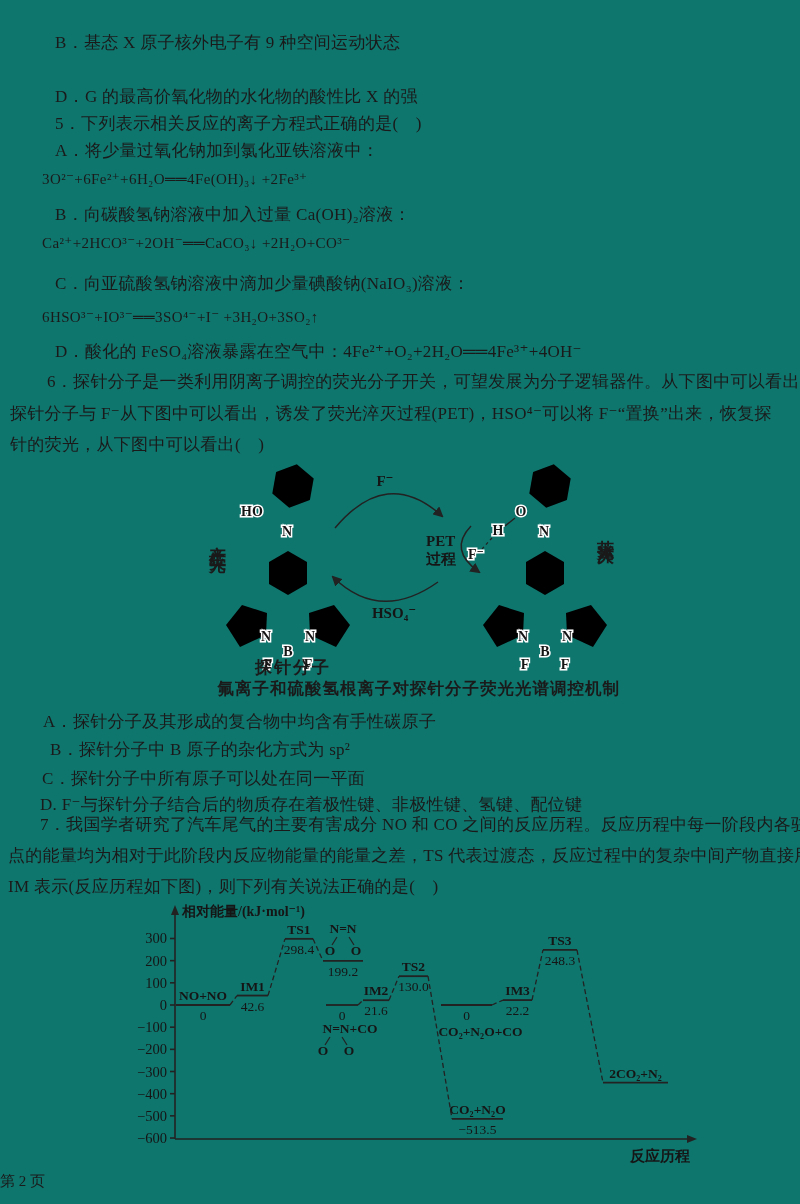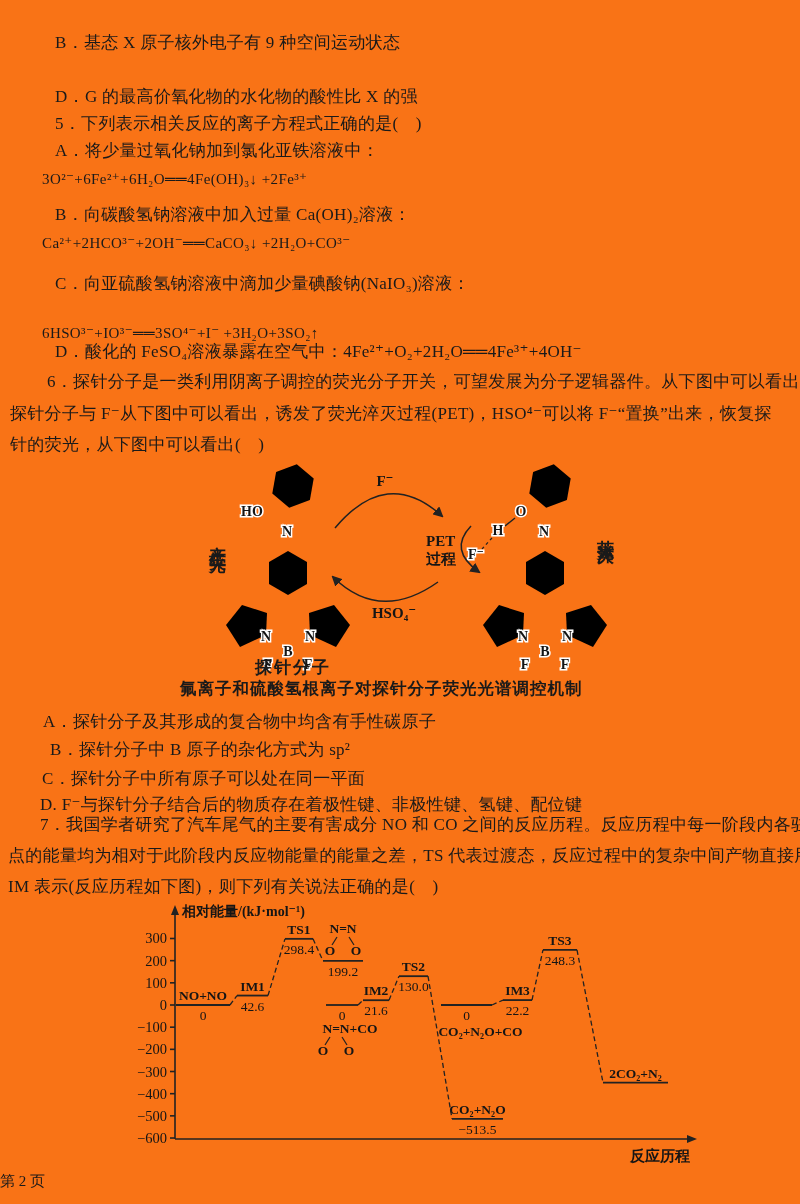--- a/index.html
+++ b/index.html
@@ -1,24 +1,24 @@
 <!DOCTYPE html>
 <html><head>
 <meta charset="utf-8">
 <style>
   html,body{margin:0;padding:0;background:#e8e8e8;}
-  .page{position:relative;width:800px;height:1204px;background:#f97316;overflow:hidden;
+  .page{position:relative;width:800px;height:1204px;background:#0f766e;overflow:hidden;
         font-family:"Liberation Serif","DejaVu Serif",serif;color:#1a1a1a;}
   .tl{position:absolute;white-space:pre;font-size:17px;line-height:1.2;letter-spacing:0.3px;}
   .eq{font-size:15px;letter-spacing:0.4px;}
   .fig-svg{position:absolute;left:180px;top:458px;}
   .vlabel{position:absolute;writing-mode:vertical-rl;text-orientation:upright;
           font-size:17px;letter-spacing:3px;font-weight:bold;}
   .probe-label{position:absolute;font-size:17px;font-weight:bold;letter-spacing:2px;}
-  .caption{position:absolute;left:180px;top:678px;width:440px;text-align:left;
+  .caption{position:absolute;left:180px;top:678px;width:440px;text-align:right;
            font-size:16.5px;font-weight:bold;letter-spacing:1px;}
   .chart-svg{position:absolute;left:110px;top:898px;}
   .footer{position:absolute;left:0;top:1172px;width:800px;font-size:15px;}
   svg text{fill:#151515;font-family:"Liberation Serif","DejaVu Serif",serif;}
   svg .mol-label{font-size:14px;font-weight:bold;paint-order:stroke;stroke:#fff;stroke-width:3px;}
   svg .cyc-label{font-size:15px;font-weight:bold;}
   .arc{stroke:#222;stroke-width:1.5;fill:none;}
   .hb{stroke:#222;stroke-width:1.2;fill:none;stroke-dasharray:3 3;}
 </style>
 </head>
@@ -27,21 +27,21 @@
 <div class="page">
 
   <div class="tl" style="left:55px;top:33px">B．基态 X 原子核外电子有 9 种空间运动状态</div>
   <div class="tl" style="left:55px;top:87px">D．G 的最高价氧化物的水化物的酸性比 X 的强</div>
   <div class="tl" style="left:55px;top:114px">5．下列表示相关反应的离子方程式正确的是(　)</div>
   <div class="tl" style="left:55px;top:141px">A．将少量过氧化钠加到氯化亚铁溶液中：</div>
   <div class="tl eq" style="left:42px;top:170px">3O²⁻+6Fe²⁺+6H₂O══4Fe(OH)₃↓ +2Fe³⁺</div>
   <div class="tl" style="left:55px;top:205px">B．向碳酸氢钠溶液中加入过量 Ca(OH)₂溶液：</div>
   <div class="tl eq" style="left:42px;top:234px">Ca²⁺+2HCO³⁻+2OH⁻══CaCO₃↓ +2H₂O+CO³⁻</div>
   <div class="tl" style="left:55px;top:274px">C．向亚硫酸氢钠溶液中滴加少量碘酸钠(NaIO₃)溶液：</div>
-  <div class="tl eq" style="left:42px;top:324px">6HSO³⁻+IO³⁻══3SO⁴⁻+I⁻ +3H₂O+3SO₂↑</div>
+  <div class="tl eq" style="left:42px;top:308px">6HSO³⁻+IO³⁻══3SO⁴⁻+I⁻ +3H₂O+3SO₂↑</div>
   <div class="tl" style="left:55px;top:342px">D．酸化的 FeSO₄溶液暴露在空气中：4Fe²⁺+O₂+2H₂O══4Fe³⁺+4OH⁻</div>
   <div class="tl" style="left:47px;top:372px">6．探针分子是一类利用阴离子调控的荧光分子开关，可望发展为分子逻辑器件。从下图中可以看出，</div>
   <div class="tl" style="left:10px;top:404px">探针分子与 F⁻从下图中可以看出，诱发了荧光淬灭过程(PET)，HSO⁴⁻可以将 F⁻“置换”出来，恢复探</div>
   <div class="tl" style="left:10px;top:435px">针的荧光，从下图中可以看出(　)</div>
 
   <svg class="fig-svg" width="440" height="220" viewBox="0 0 440 220">
     <defs>
       <marker id="ah" viewBox="0 0 10 10" refX="8" refY="5" markerWidth="7" markerHeight="7" orient="auto-start-reverse">
         <path d="M0,0L10,5L0,10z" fill="#222"></path>
       </marker>

